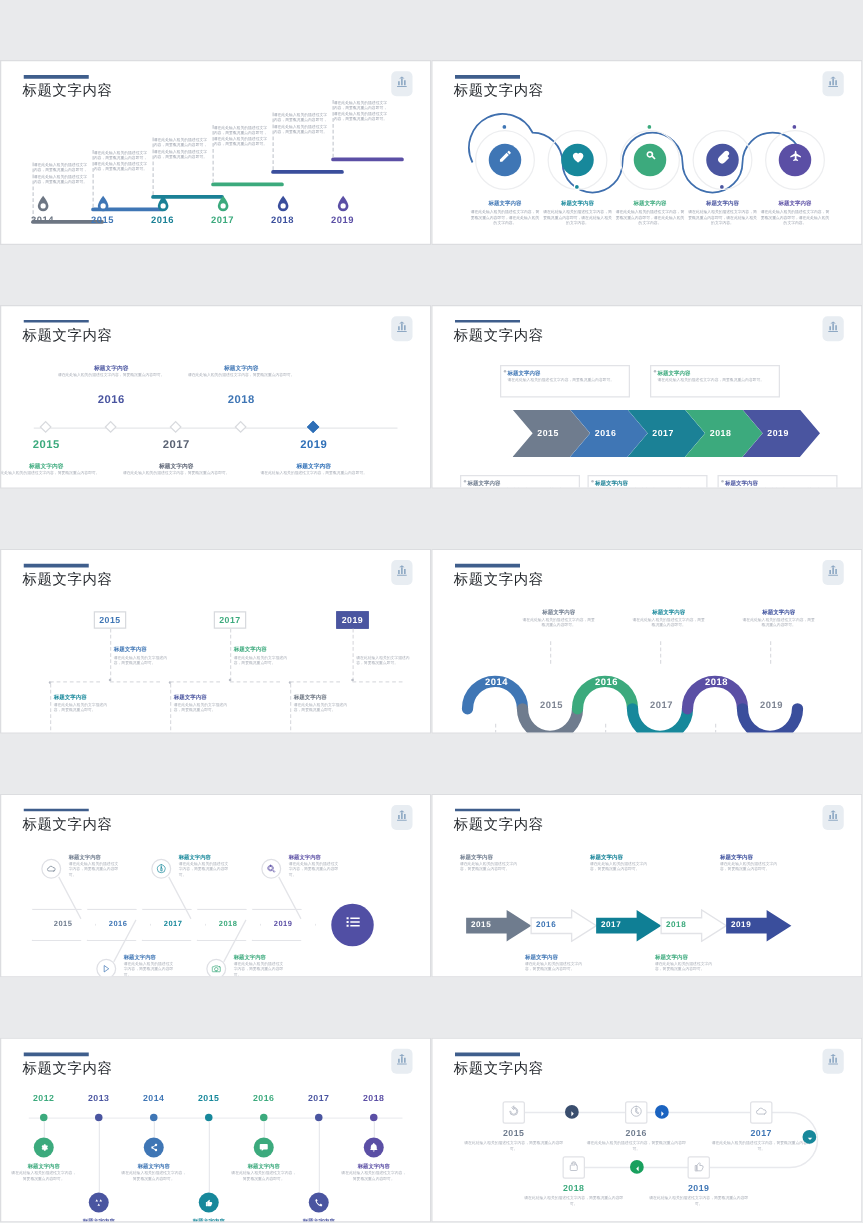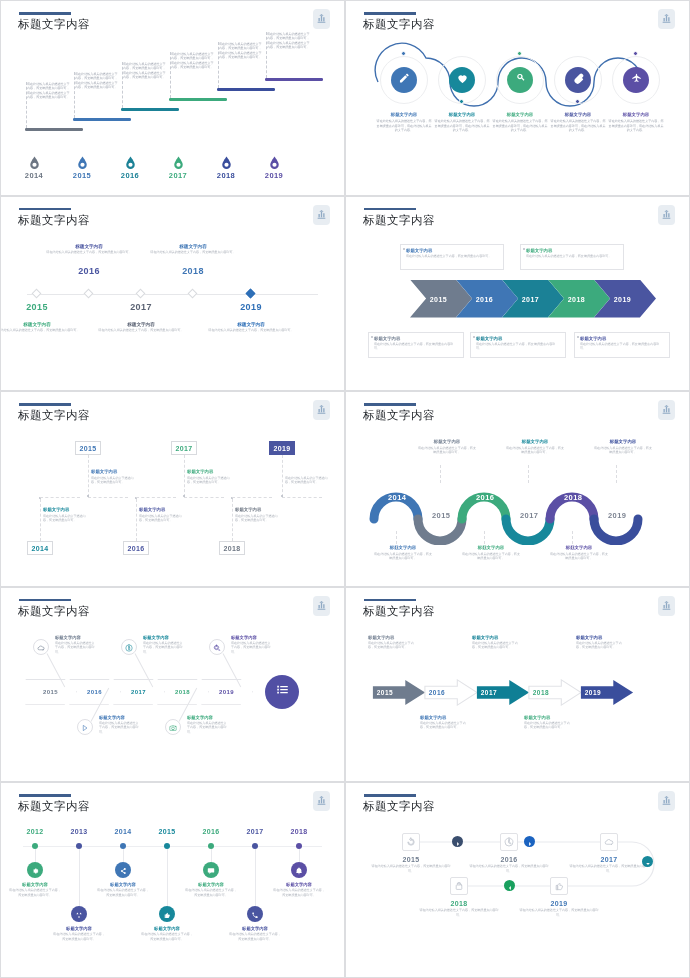--- a/index.html
+++ b/index.html
@@ -1,18 +1,18 @@
 <!DOCTYPE html>
 <html><head>
 <meta charset="utf-8">
 <style>
   * { box-sizing: border-box; margin:0; padding:0; }
   html,body { width:690px; height:978px; background:#e9eaec; font-family:"Liberation Sans","DejaVu Sans",sans-serif; }
   #grid { width:690px; height:978px; display:grid; grid-template-columns:345px 345px; grid-template-rows:repeat(5,195.6px); }
-  .slide { position:relative; background:#ffffff; border:1px solid #dcdde0; overflow:hidden; }
+  .slide { position:relative; background:#ffffff; border:1px solid #dcdde0; overflow:hidden;margin-top:48px; }
   .slide-inner { position:absolute; left:6px; top:5px; right:6px; bottom:9px; background:#fff; }
 
   
   .hdr-rule { position:absolute; left:12px; top:6px; width:52px; height:2.5px; background:#3f5e8c; }
   .hdr-title { position:absolute; left:11px; top:11px; font-size:11.5px; color:#1f2328; letter-spacing:.5px; white-space:nowrap; }
   .wm { position:absolute; right:8px; top:3px; width:17px; height:20px; border-radius:4px;
         background:#e8edf2; display:flex; align-items:center; justify-content:center; }
   .wm svg { width:11px; height:11px; }
 
   .canvas { position:absolute; left:0; top:30px; right:0; bottom:4px; }

